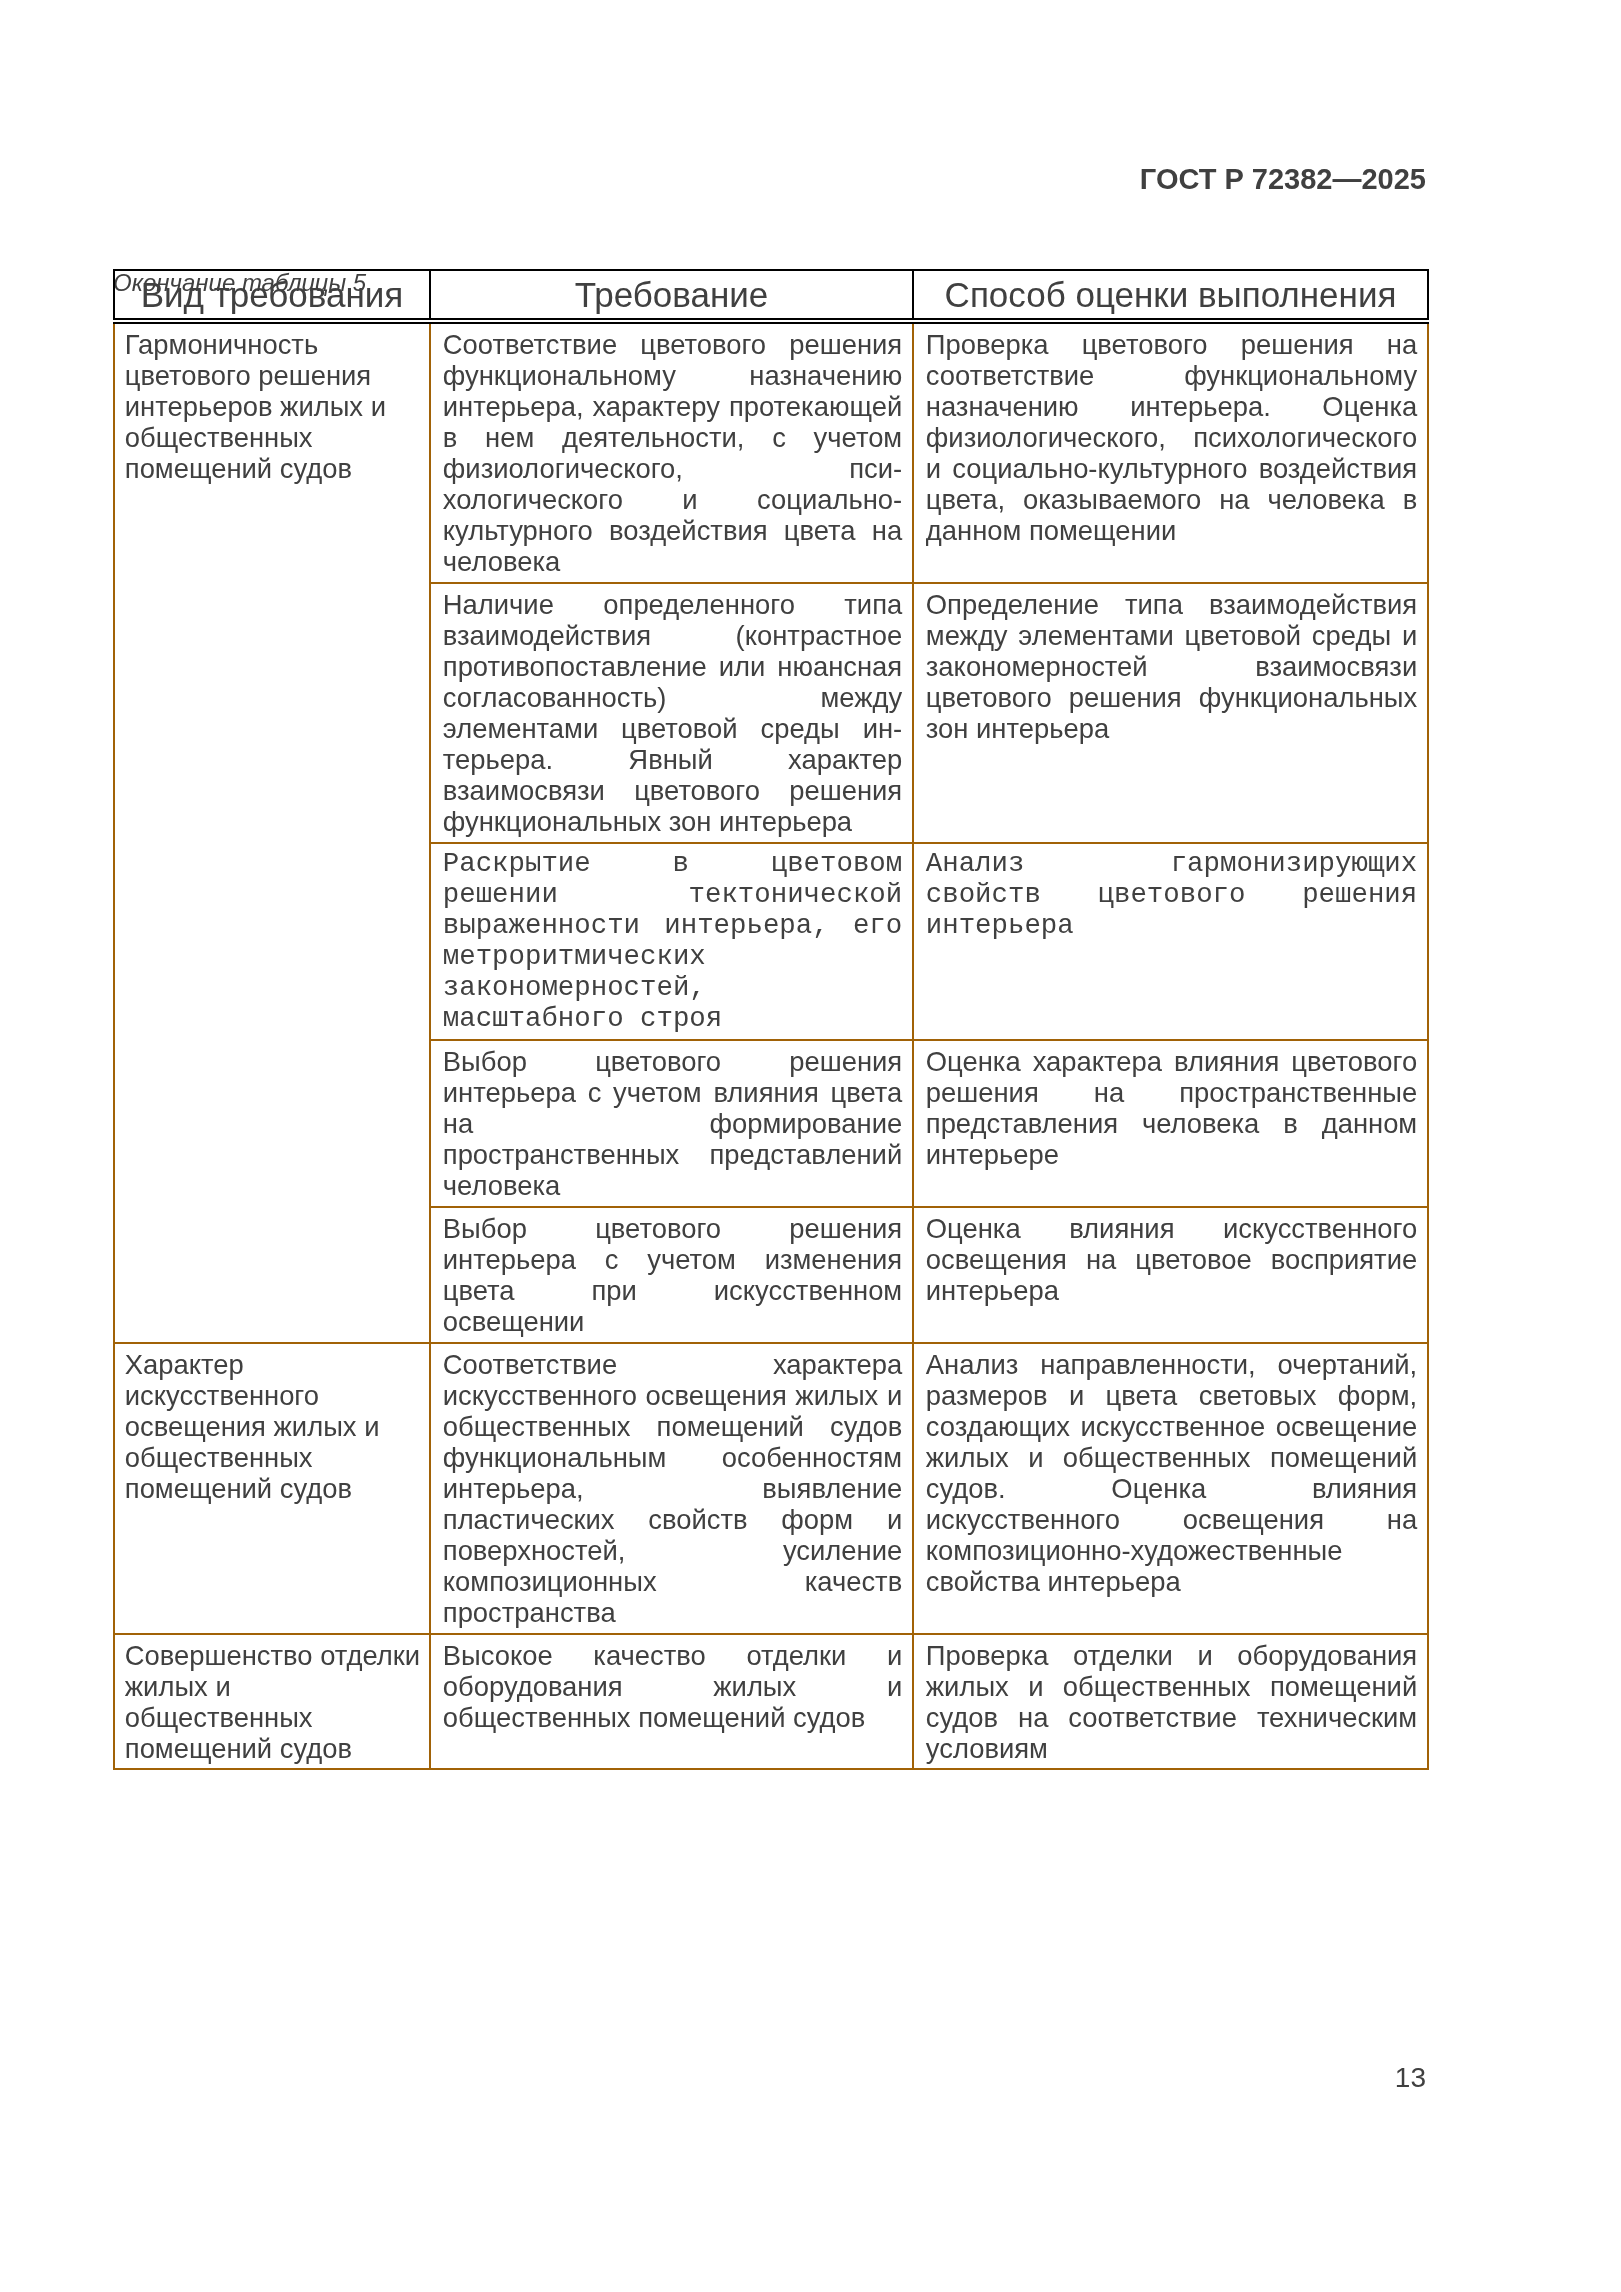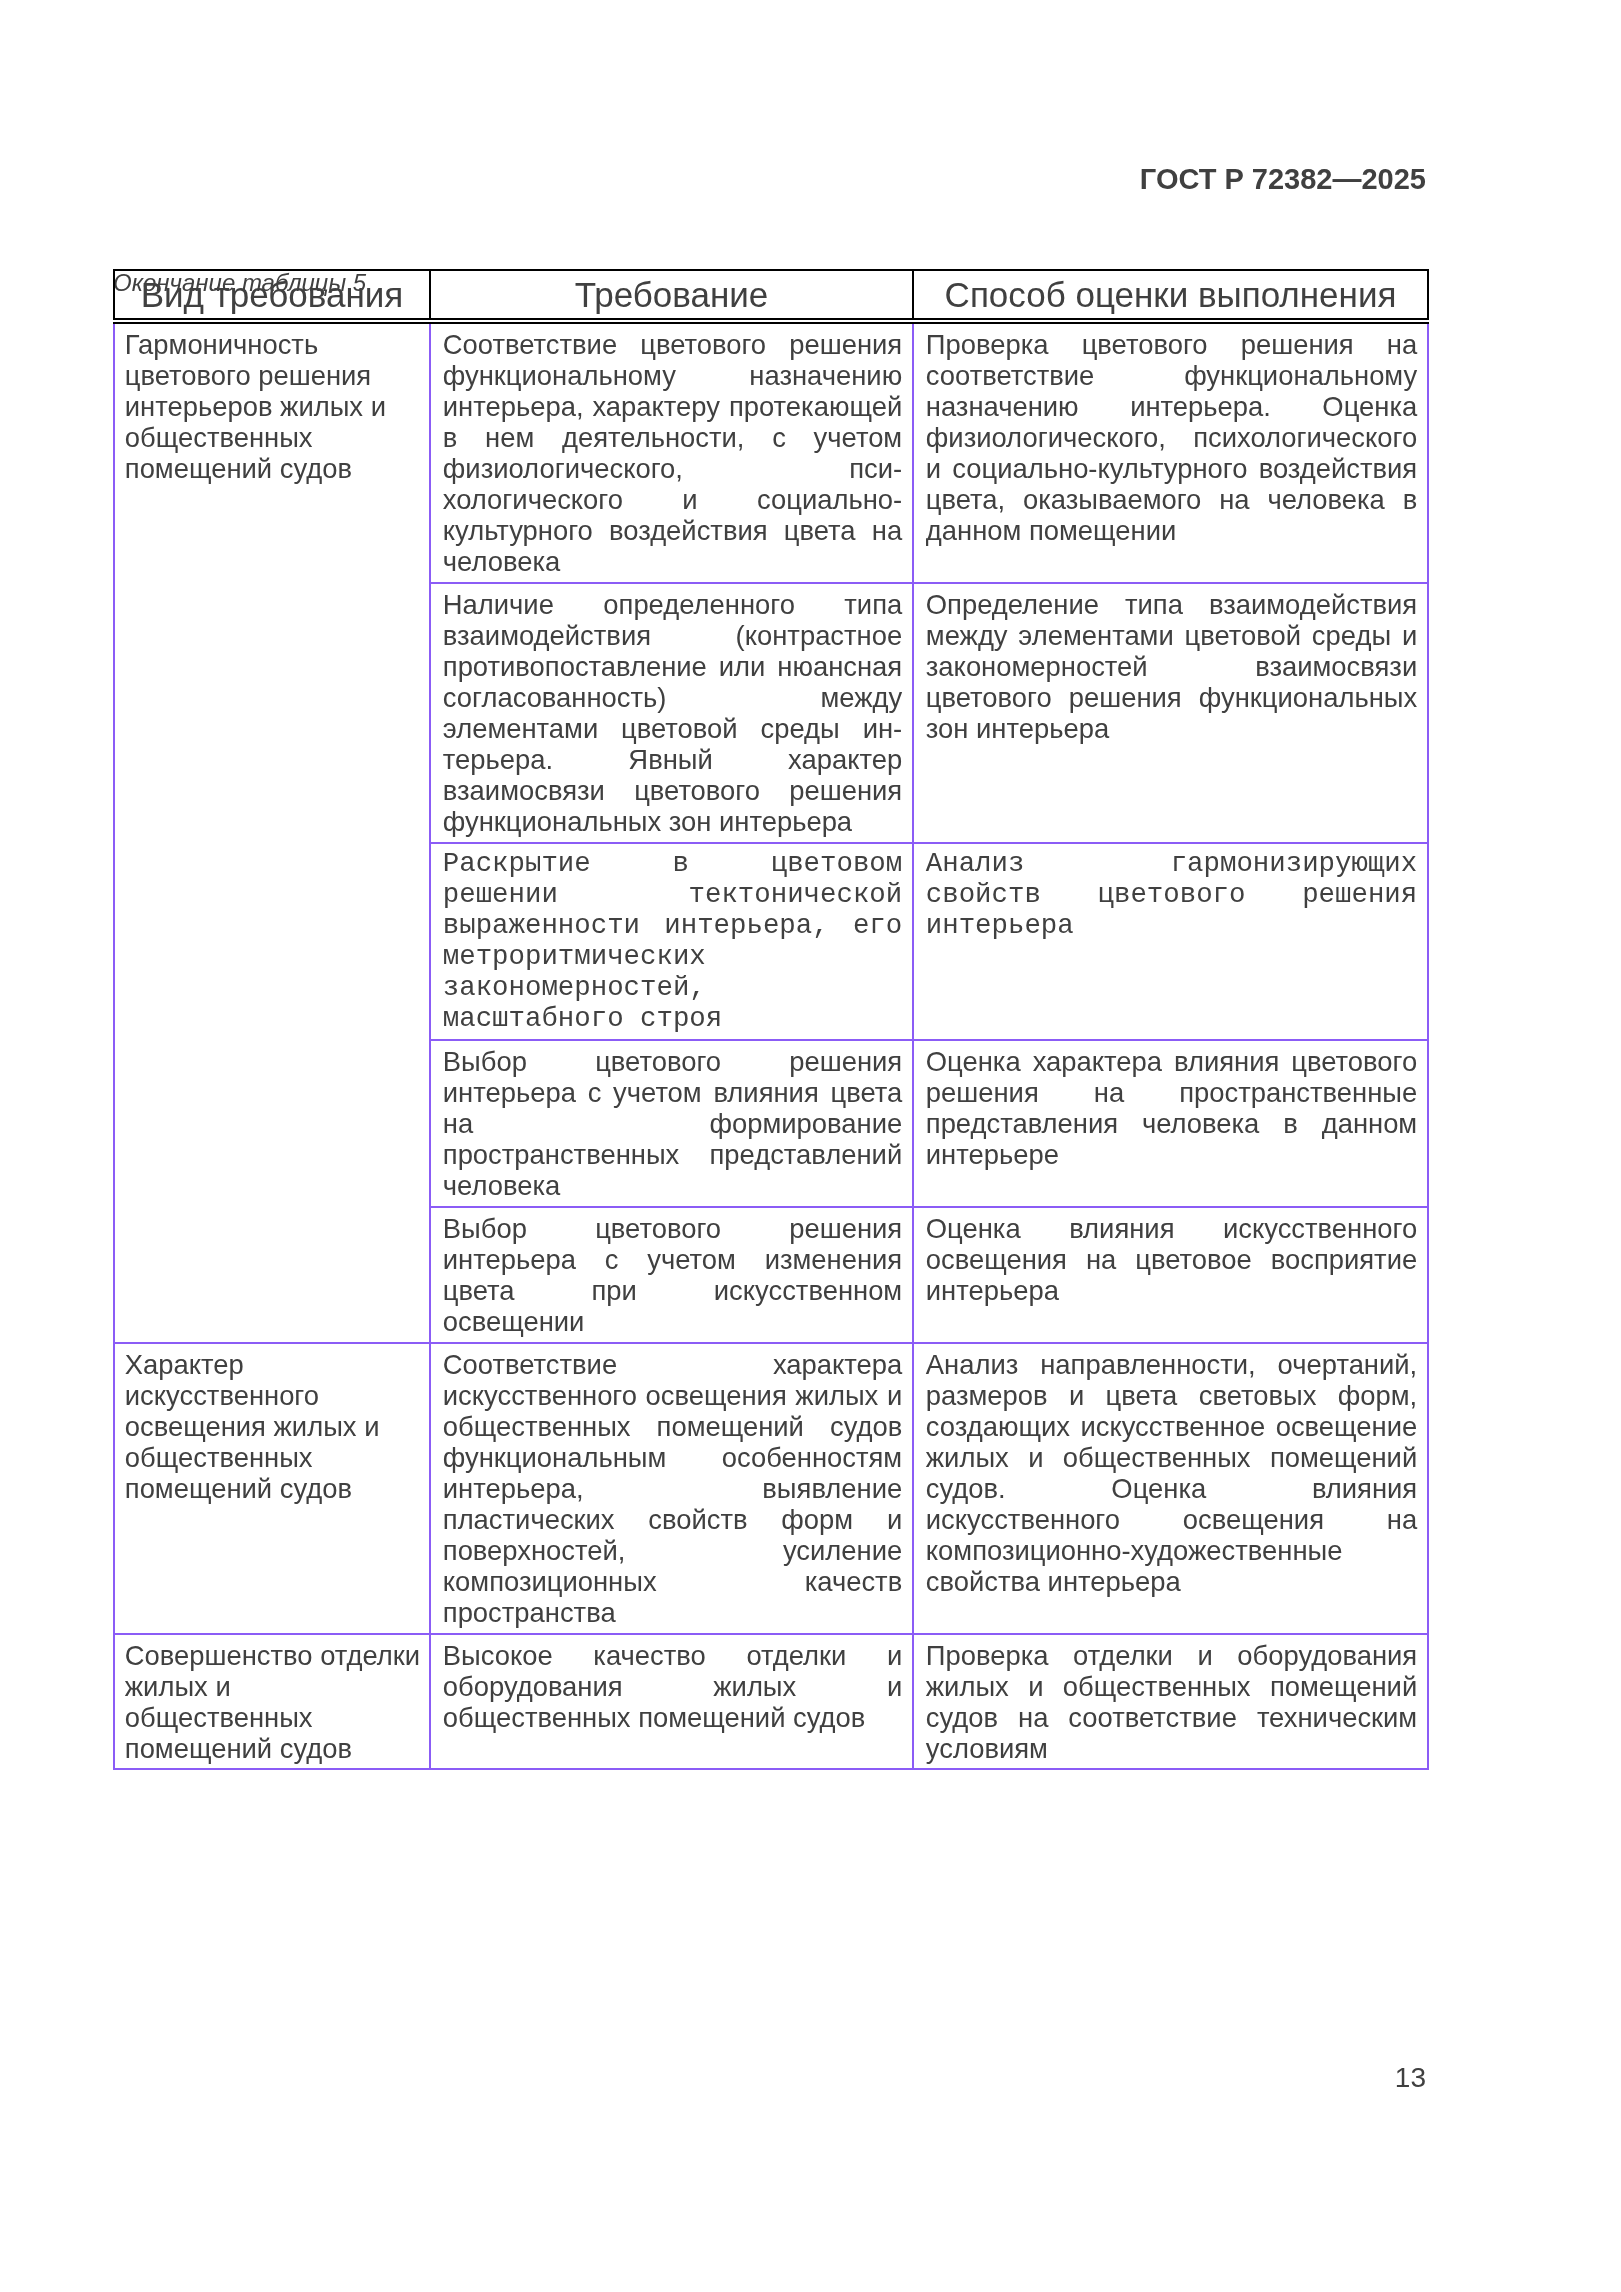--- a/index.html
+++ b/index.html
@@ -32,21 +32,21 @@
   col.c2 { width:483px; }
   col.c3 { width:515px; }
   .gost-table th {
     border:2px solid #000;
     border-bottom:6.9px double #000;
     font-weight:normal; font-size:35px;
     text-align:center; vertical-align:middle;
     height:43px; padding:2px 7.8px;
   }
   .gost-table td {
-    border:2px solid #8b5cf6;
+    border:2px solid #a16207;
     vertical-align:top;
     padding:4.9px 9.8px 4.9px 11.8px;
     hyphens:manual;
   }
   td.kind { text-align:left; padding-left:9.8px; padding-right:7.8px; }
   td.req, td.eval { text-align:justify; }
   tr.h193 { height:189px; }
   tr.h232 { height:227px; }
   tr.h135 { height:132px;font-family:Liberation Mono, monospace; }
   tr.h154 { height:151px; }

